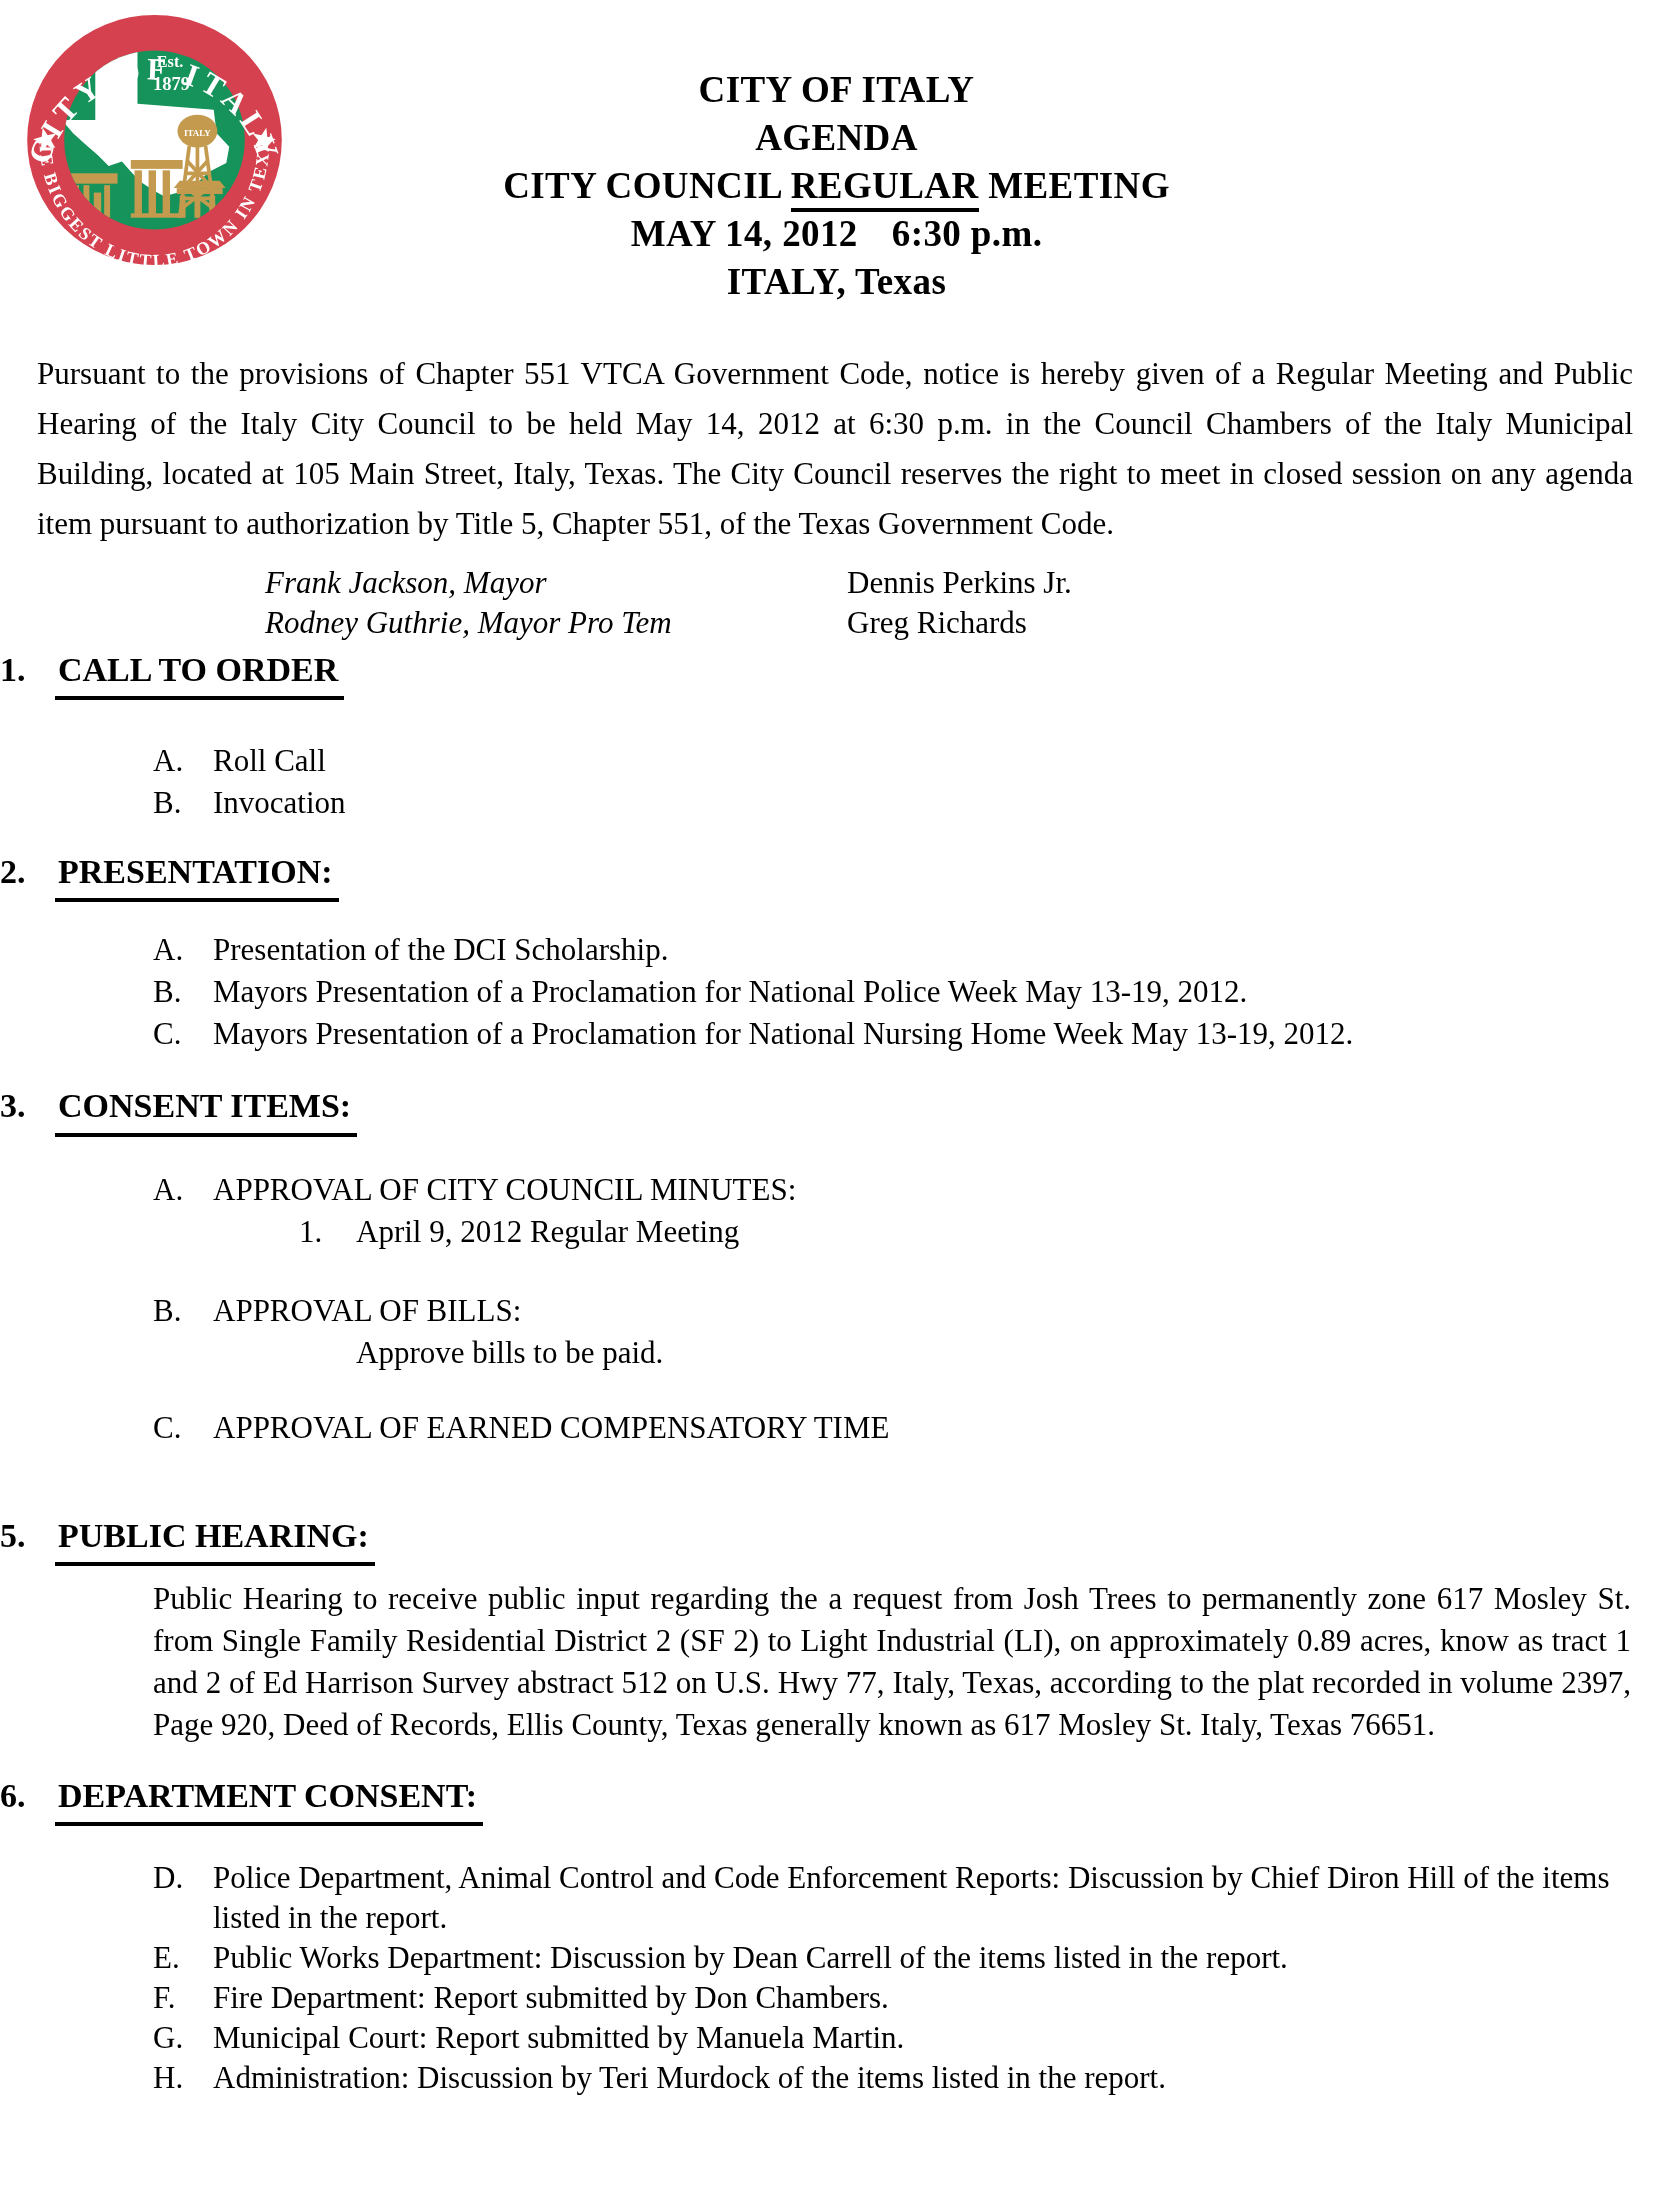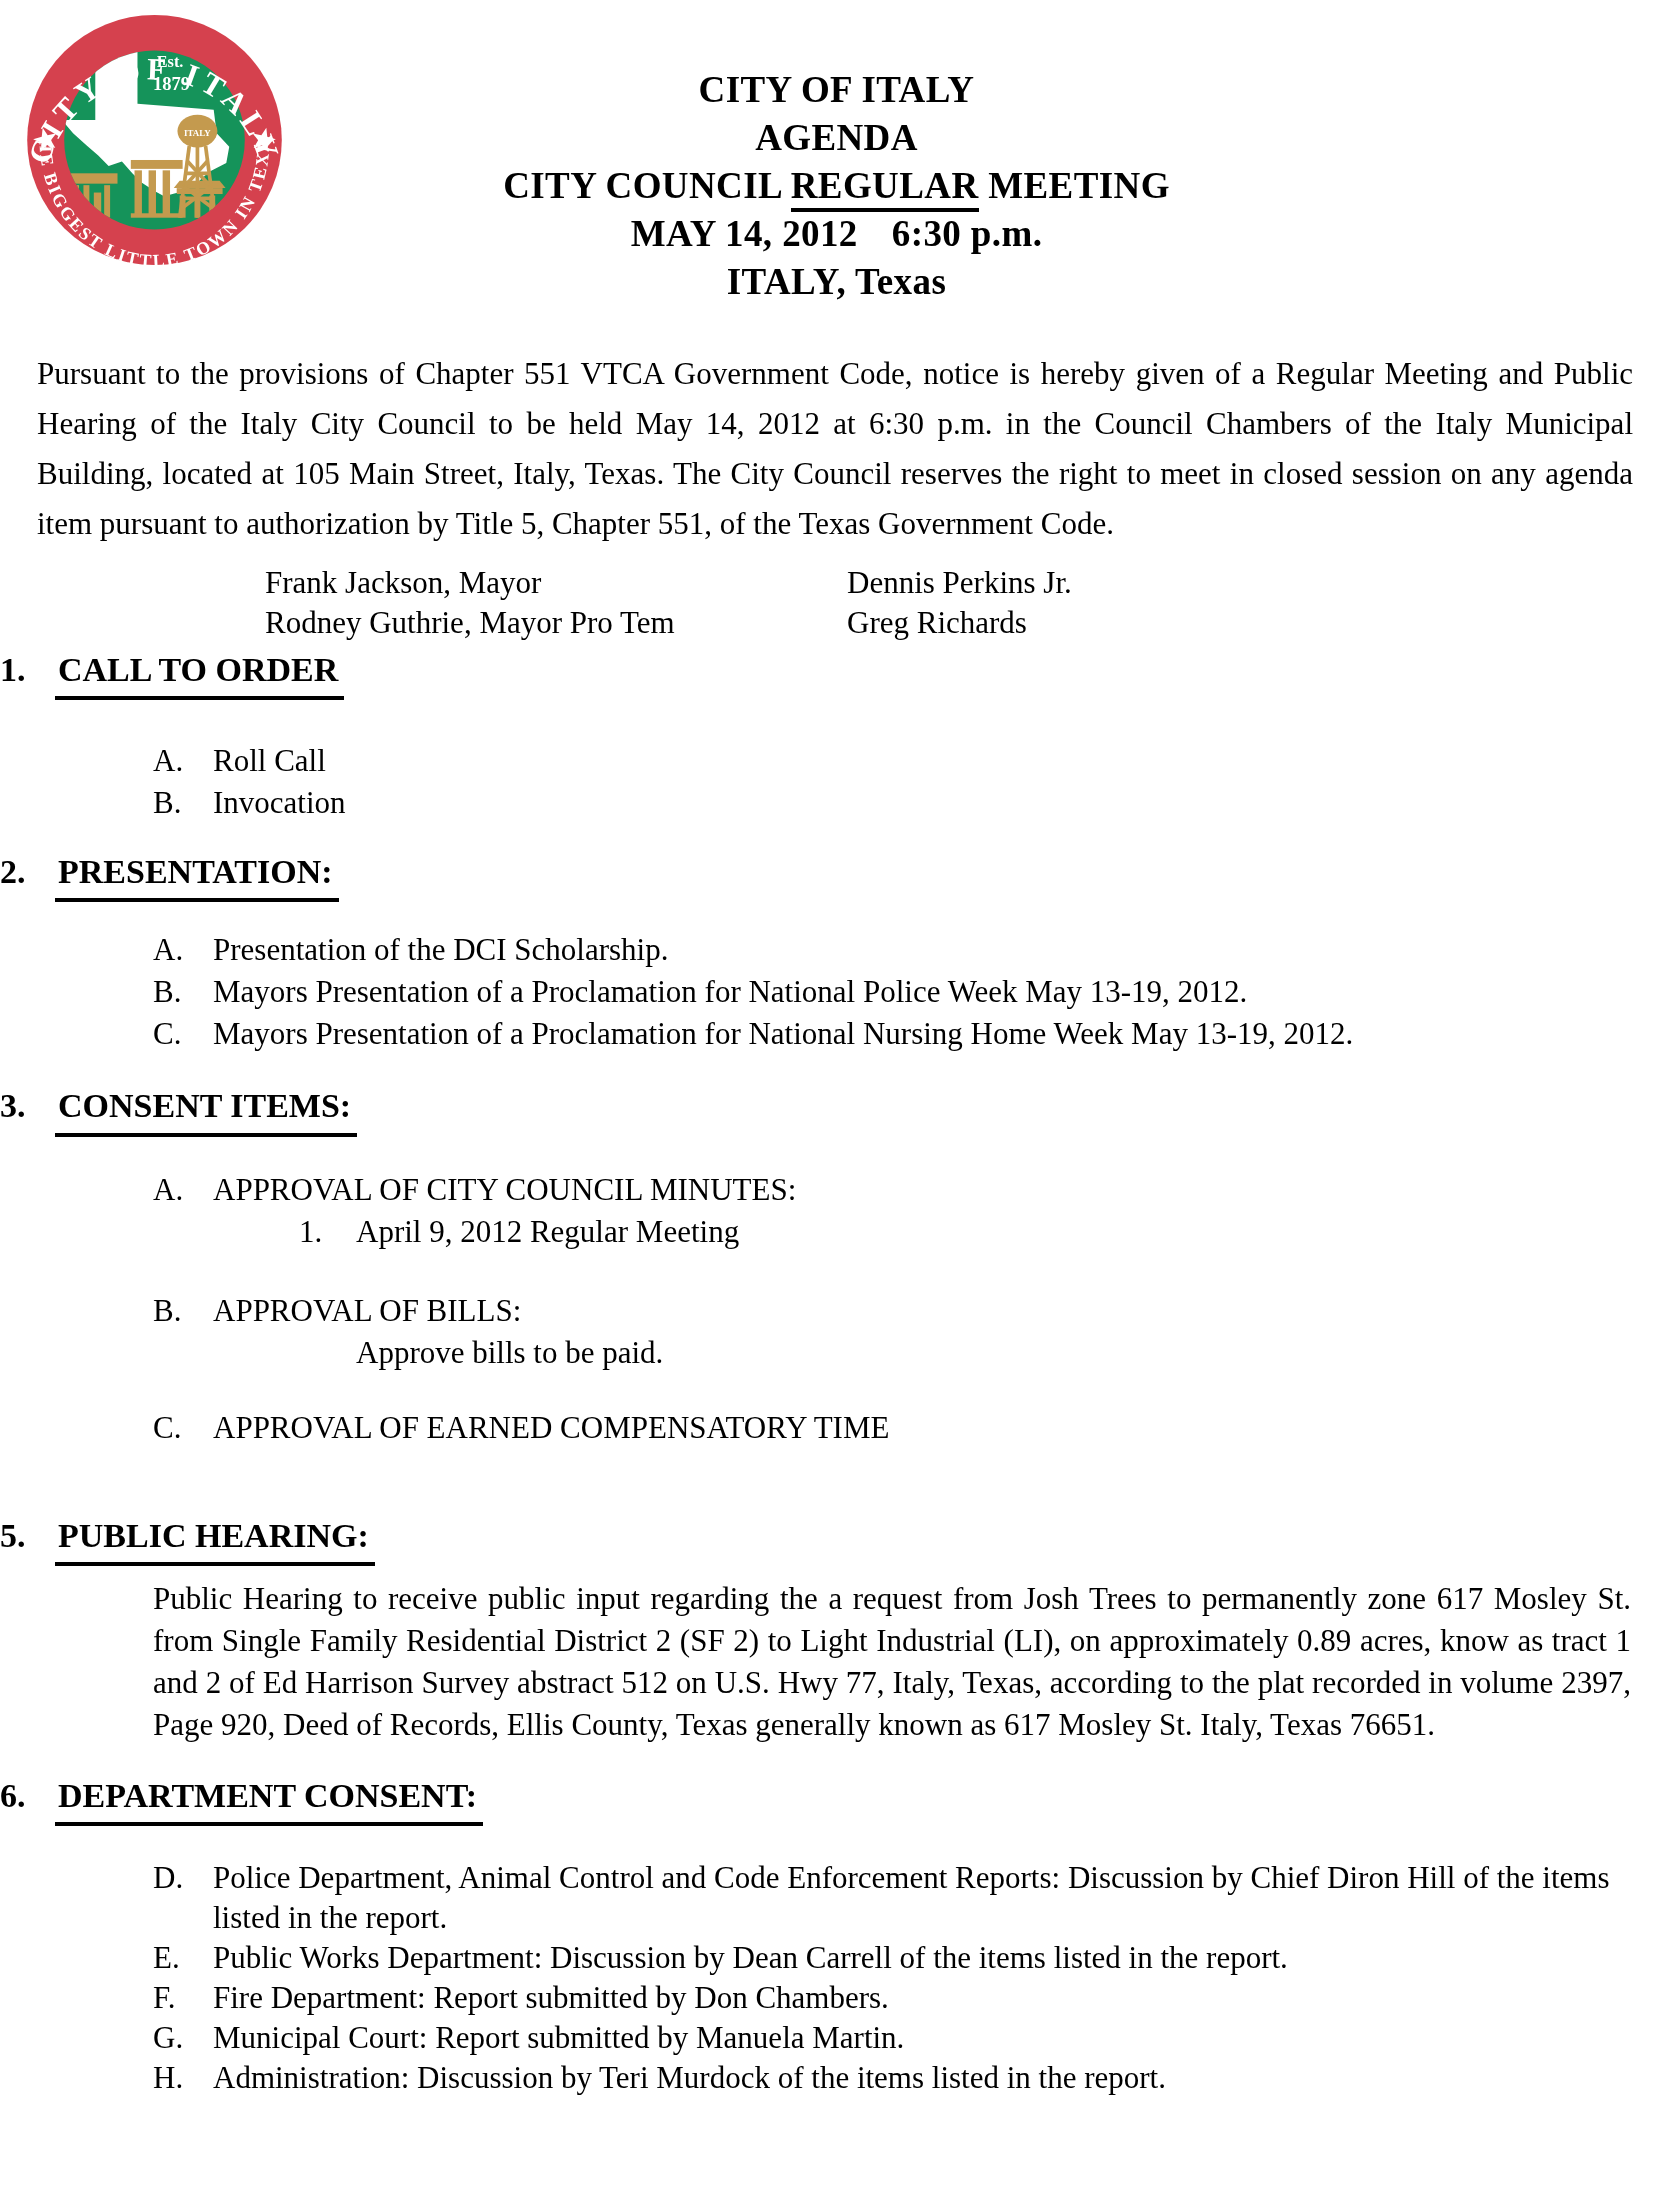--- a/index.html
+++ b/index.html
@@ -32,21 +32,21 @@
     line-height:50px;
     text-align:justify;
   }
   
   .officials {
     display:flex;
     margin:13.7px 0 0 265px;
     font-size:31px;
     line-height:40px;
   }
-  .officials .c1 { width:582px; }
+  .officials .c1 { width:582px;font-style:italic; }
   .officials .c2 { width:347px; }
   .officials .c3 { flex:1; }
   
   .sec {
     font-size:34px;
     font-weight:bold;
     line-height:40px;
   }
   .sec .num { display:inline-block; width:58px; }
   .sec .ttl {

